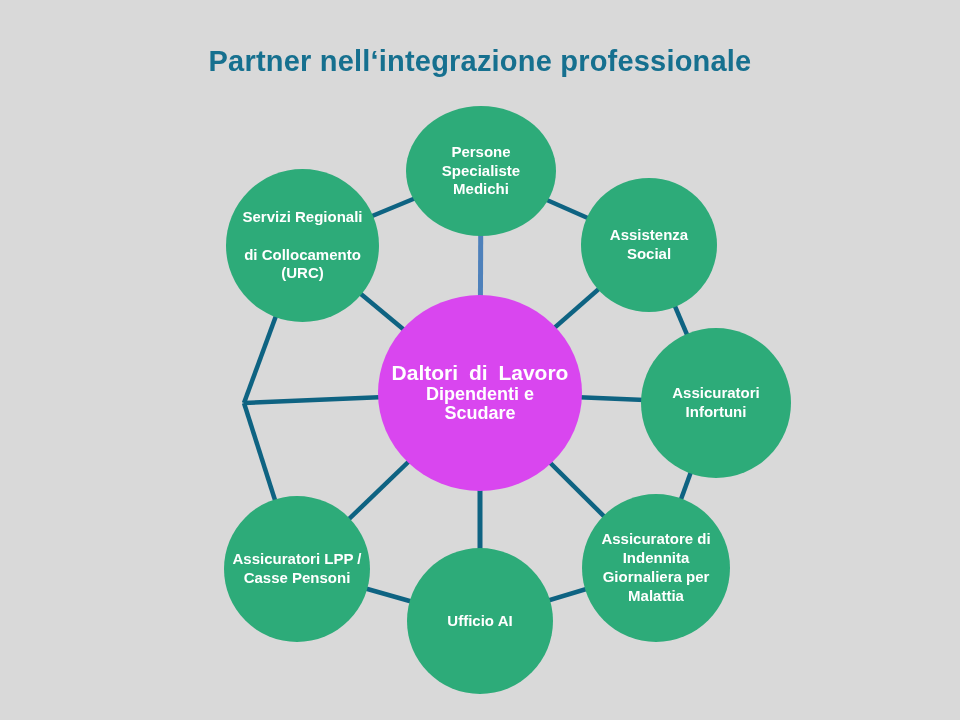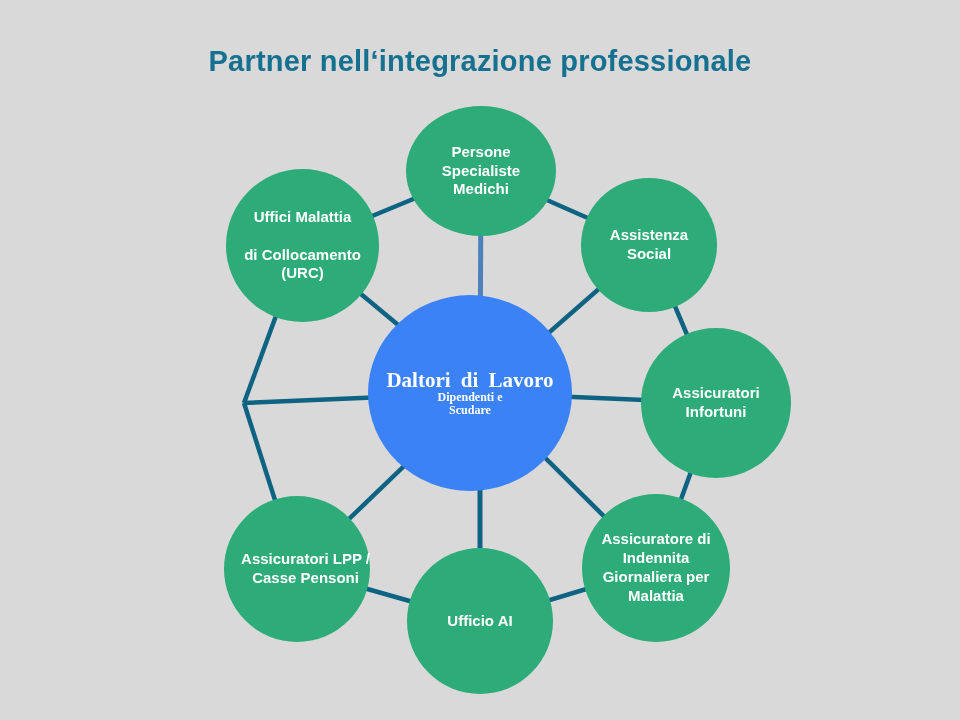--- a/index.html
+++ b/index.html
@@ -39,32 +39,32 @@
     color: #ffffff;
     font-weight: bold;
   }
   .sat {
     background: #2dab79;
     font-size: 15px;
     line-height: 1.26;
     white-space: pre-line;
   }
   .center-node {
-    background: #3b82f6;
-    left: 368px; top: 295px; width: 204px; height: 196px; font-family: Liberation Serif, serif;
+    background: #d946ef;
+    left: 378px; top: 295px; width: 204px; height: 196px;
   }
   .center-line1 { font-size: 21px; line-height: 1.08; word-spacing: 5px; }
-  .center-line2 { font-size: 12px; line-height: 1.08; white-space: pre-line; }
+  .center-line2 { font-size: 18px; line-height: 1.08; white-space: pre-line; }
   
   .sat-0 { left: 406px; top: 106px; width: 150px; height: 130px; } 
   .sat-1 { left: 581px; top: 178px; width: 136px; height: 134px; } 
   .sat-2 { left: 641px; top: 328px; width: 150px; height: 150px; } 
   .sat-3 { left: 582px; top: 494px; width: 148px; height: 148px; } 
   .sat-4 { left: 407px; top: 548px; width: 146px; height: 146px; } 
-  .sat-5 { left: 224px; top: 496px; width: 146px; height: 146px; align-items: flex-end; } 
+  .sat-5 { left: 224px; top: 496px; width: 146px; height: 146px; } 
   .sat-6 { left: 170px; top: 329px; width: 148px; height: 148px; } 
   .sat-7 { left: 226px; top: 169px; width: 153px; height: 153px; } 
 </style>
 </head>
 <body>
 
 <div class="stage">
 
   <h1 class="title">Partner nell‘integrazione professionale</h1>
 
@@ -115,19 +115,19 @@
 Infortuni</span>
   </div>
   <div class="circle sat sat-4">
     <span>Ufficio AI</span>
   </div>
   <div class="circle sat sat-5">
     <span>Assicuratori LPP /
 Casse Pensoni</span>
   </div>
   <div class="circle sat sat-7">
-    <span>Uffici Malattia
+    <span>Servizi Regionali
 
 di Collocamento
 (URC)</span>
   </div>
 
 </div>
 
 </body></html>

